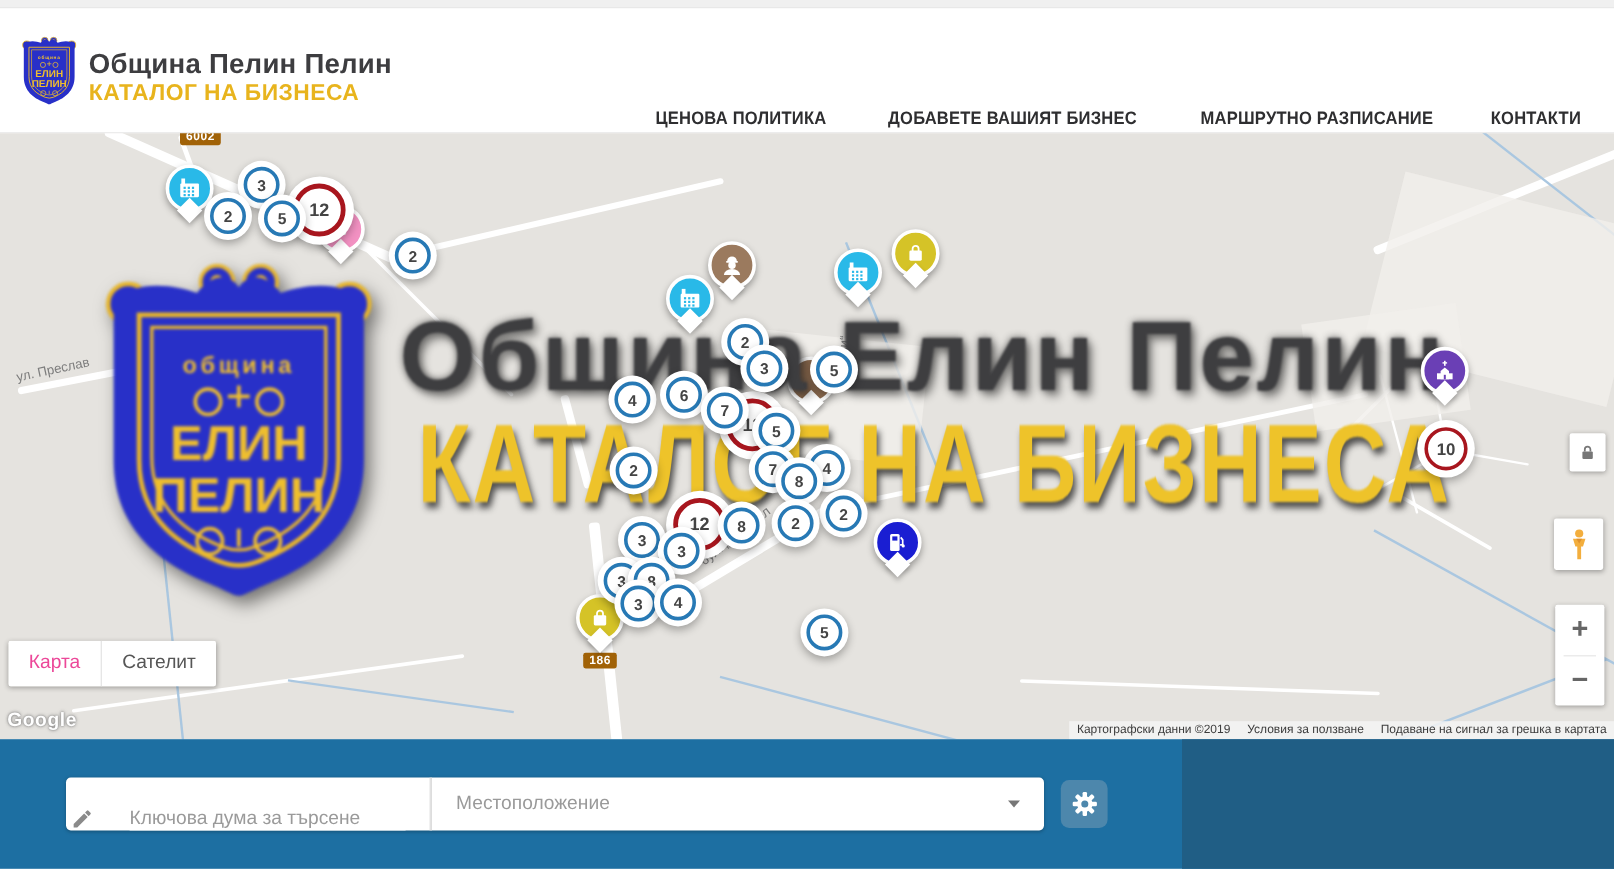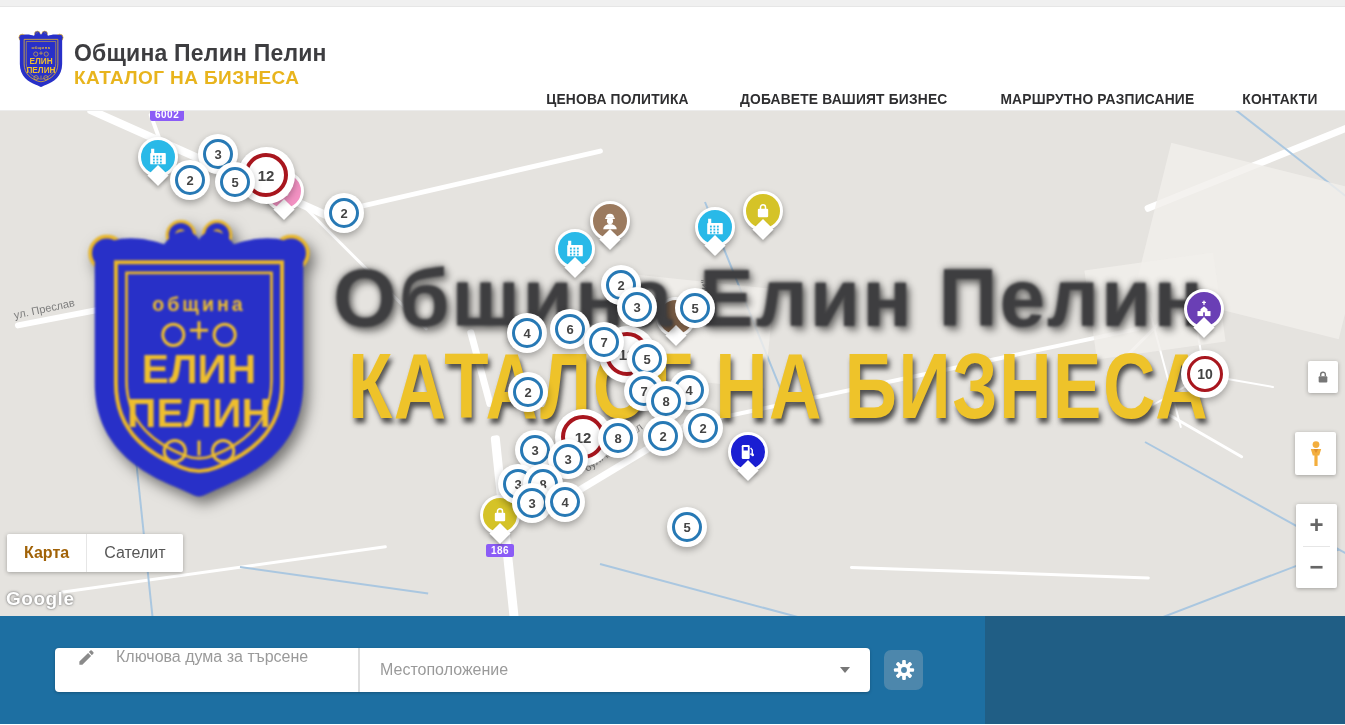--- a/index.html
+++ b/index.html
@@ -15,21 +15,21 @@
   .brand-sub{font-size:19px;font-weight:bold;color:#e8b41d;letter-spacing:.4px;}
   .nav{position:absolute;right:24px;top:0;height:100%;display:flex;align-items:center;gap:36px;margin-top:40px;}
   .nav-item{font-size:15px;font-weight:bold;color:#2e2e30;letter-spacing:.2px;cursor:pointer;white-space:nowrap;transform:scaleX(.92);transform-origin:center;}
 
   
   .map{position:relative;height:505px;background:#e5e3df;overflow:hidden;}
   .road{position:absolute;background:#ffffff;border-radius:3px;transform-origin:left center;}
   .stream{position:absolute;background:#aac7e0;transform-origin:left center;}
   .patch{position:absolute;background:#f1efeb;transform-origin:center;}
   .street-label{position:absolute;color:#7d7d7d;font-size:11px;white-space:nowrap;transform-origin:left center;z-index:1;}
-  .shield{position:absolute;background:#8b5cf6;color:#fff;font-size:10px;font-weight:bold;padding:1px 5px;border-radius:2px;z-index:1;letter-spacing:.5px;text-align:center;}
+  .shield{position:absolute;background:#a16207;color:#fff;font-size:10px;font-weight:bold;padding:1px 5px;border-radius:2px;z-index:1;letter-spacing:.5px;text-align:center;}
 
   
   .wm{position:absolute;z-index:2;pointer-events:none;}
   .wm-line1{left:333px;top:140px;font-size:82px;font-weight:bold;letter-spacing:2px;color:#3e3e40;
             text-shadow:0 0 6px rgba(55,55,55,.85), 4px 5px 7px rgba(0,0,0,.4);filter:blur(1.1px);white-space:nowrap;}
   .wm-line2{left:348px;top:222px;font-size:93px;font-weight:bold;letter-spacing:2px;color:#eec32a;
             transform:scaleX(.78);transform-origin:left top;
             text-shadow:3px 5px 6px rgba(30,30,30,.75);filter:blur(.7px);white-space:nowrap;}
   .wm-emblem{left:85px;top:103px;width:228px;height:290px;filter:blur(1.3px) drop-shadow(5px 7px 7px rgba(0,0,0,.5));}
 
@@ -44,41 +44,41 @@
   .cluster .ring{border-radius:50%;border:3px solid #2779b5;display:flex;align-items:center;justify-content:center;
        font-size:13px;font-weight:bold;color:#444;}
   .cluster.sm{width:40px;height:40px;} .cluster.sm .ring{width:30px;height:30px;}
   .cluster.md{width:48px;height:48px;} .cluster.md .ring{width:36px;height:36px;font-size:14px;}
   .cluster.lg{width:57px;height:57px;} .cluster.lg .ring{width:44px;height:44px;border-width:4px;font-size:15px;}
   .cluster.red .ring{border-color:#a8161e;}
 
   
   .maptype{position:absolute;left:7px;top:423px;display:flex;z-index:4;box-shadow:0 1px 4px rgba(0,0,0,.3);border-radius:2px;overflow:hidden;}
   .maptype .mt-btn{height:38px;background:#fff;display:flex;align-items:center;justify-content:center;font-size:16px;color:#565656;cursor:pointer;padding:0 17px;}
-  .maptype .mt-btn.active{font-weight:bold;color:#a16207;}
+  .maptype .mt-btn.active{font-weight:normal;color:#ec4899;}
   .maptype .mt-btn + .mt-btn{border-left:1px solid #e6e6e6;}
-  .google-logo{position:absolute;left:6px;bottom:6px;z-index:4;font-size:19px;font-weight:bold;color:#fff;letter-spacing:.5px;
+  .google-logo{position:absolute;left:6px;bottom:6px;z-index:4;font-size:16px;font-weight:bold;color:#fff;letter-spacing:.5px;
       text-shadow:0 0 2px rgba(120,120,120,.9),0 0 3px rgba(120,120,120,.7);}
   .attrib{position:absolute;right:0;bottom:0;height:15px;z-index:4;background:rgba(245,245,245,.85);
       display:flex;align-items:center;gap:14px;padding:0 6px;}
   .attrib span{font-size:10px;color:#3c3c3c;white-space:nowrap;}
   .ctl{position:absolute;background:#fff;z-index:4;box-shadow:0 1px 4px rgba(0,0,0,.3);border-radius:2px;display:flex;align-items:center;justify-content:center;cursor:pointer;}
   .ctl-lock{left:1308px;top:250px;width:30px;height:32px;}
   .ctl-pegman{left:1295px;top:321px;width:41px;height:43px;}
   .zoomctl{position:absolute;left:1296px;top:393px;width:41px;height:84px;background:#fff;z-index:4;
       box-shadow:0 1px 4px rgba(0,0,0,.3);border-radius:2px;display:flex;flex-direction:column;}
   .zoomctl .zbtn{flex:1;display:flex;align-items:center;justify-content:center;font-size:24px;font-weight:bold;color:#666;cursor:pointer;}
   .zoomctl .zdiv{height:1px;background:#e6e6e6;margin:0 7px;}
 
   
   .searchbar{position:relative;height:108px;background:#1d6fa2;display:flex;}
   .sb-right{position:absolute;right:0;top:0;width:360px;height:100%;background:#205e85;}
   .sb-fields{position:absolute;left:55px;top:32px;width:815px;height:44px;background:#fff;border-radius:4px;
       display:flex;align-items:stretch;box-shadow:0 1px 3px rgba(0,0,0,.25);z-index:2;}
-  .sb-kw{flex:0 0 303px;display:flex;align-items:flex-start;padding-left:22px;gap:20px;}
+  .sb-kw{flex:0 0 303px;display:flex;align-items:flex-end;padding-left:4px;gap:30px;}
   .sb-kw input{border:none;outline:none;font-size:16px;color:#444;width:230px;font-family:"Liberation Sans",sans-serif;}
   .sb-kw input::placeholder{color:#9a9a9a;}
   .sb-sep{width:1px;background:#ddd;}
   .sb-select{flex:1;display:flex;align-items:center;justify-content:space-between;padding:0 20px;cursor:pointer;}
   .sb-select .ph{font-size:16px;color:#9a9a9a;}
   .chev{width:0;height:0;border-left:5px solid transparent;border-right:5px solid transparent;border-top:6px solid #777;}
   .gear-btn{position:absolute;left:884px;top:34px;width:39px;height:40px;background:#4d87ac;border-radius:7px;z-index:2;
       display:flex;align-items:center;justify-content:center;cursor:pointer;}
   .search-btn{position:absolute;left:1015px;top:32px;width:305px;height:44px;background:#eecb2b;border:none;border-radius:5px;
       display:flex;align-items:center;justify-content:center;gap:12px;cursor:pointer;z-index:2;box-shadow:0 1px 3px rgba(0,0,0,.2);}
@@ -159,20 +159,25 @@
   <text x="75" y="141" text-anchor="middle" font-size="27" font-weight="bold" fill="#eebe2e" font-family="Liberation Sans,sans-serif">ПЕЛИН</text>
 </svg></div>
   <div class="wm wm-line1">Община Елин Пелин</div>
   <div class="wm wm-line2">КАТАЛОГ НА БИЗНЕСА</div>
 
   <div class="maptype" id="maptype">
       <div class="mt-btn active">Карта</div>
       <div class="mt-btn">Сателит</div>
     </div>
   <div class="google-logo">Google</div>
+  <div class="attrib" id="attrib">
+      <span>Картографски данни ©2019</span>
+      <span>Условия за ползване</span>
+      <span>Подаване на сигнал за грешка в картата</span>
+    </div>
 
   <div class="ctl ctl-lock">
     <svg width="16" height="17" viewBox="0 0 24 24">
       <path d="M8.5 10V7.5a3.5 3.5 0 0 1 7 0V10" fill="none" stroke="#777" stroke-width="2.2"></path>
       <rect x="5.5" y="10" width="13" height="9.5" rx="1.5" fill="#777"></rect>
     </svg>
   </div>
   <div class="ctl ctl-pegman">
     <svg width="24" height="30" viewBox="0 0 24 28">
       <circle cx="12" cy="4.6" r="3.4" fill="#f3ae3d"></circle>

